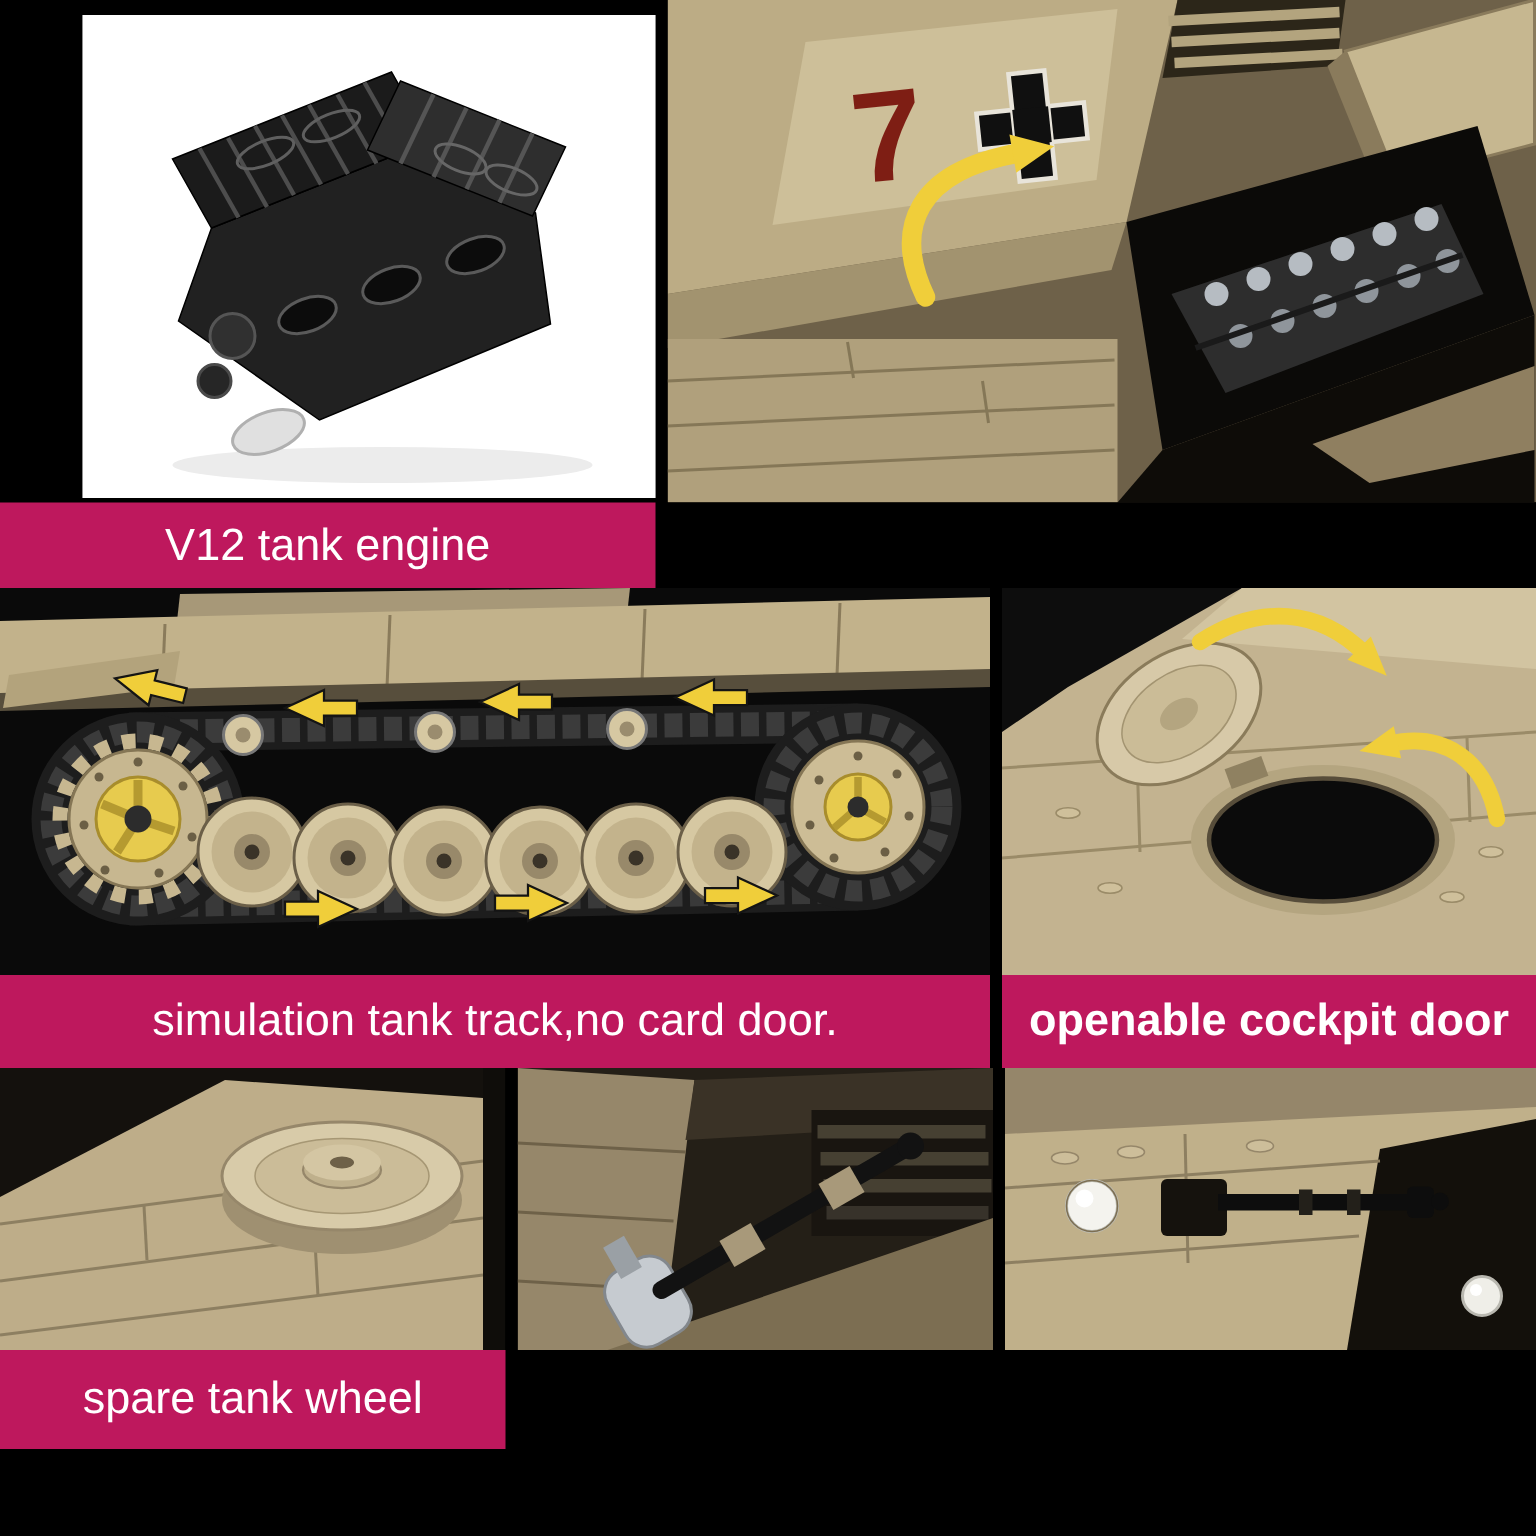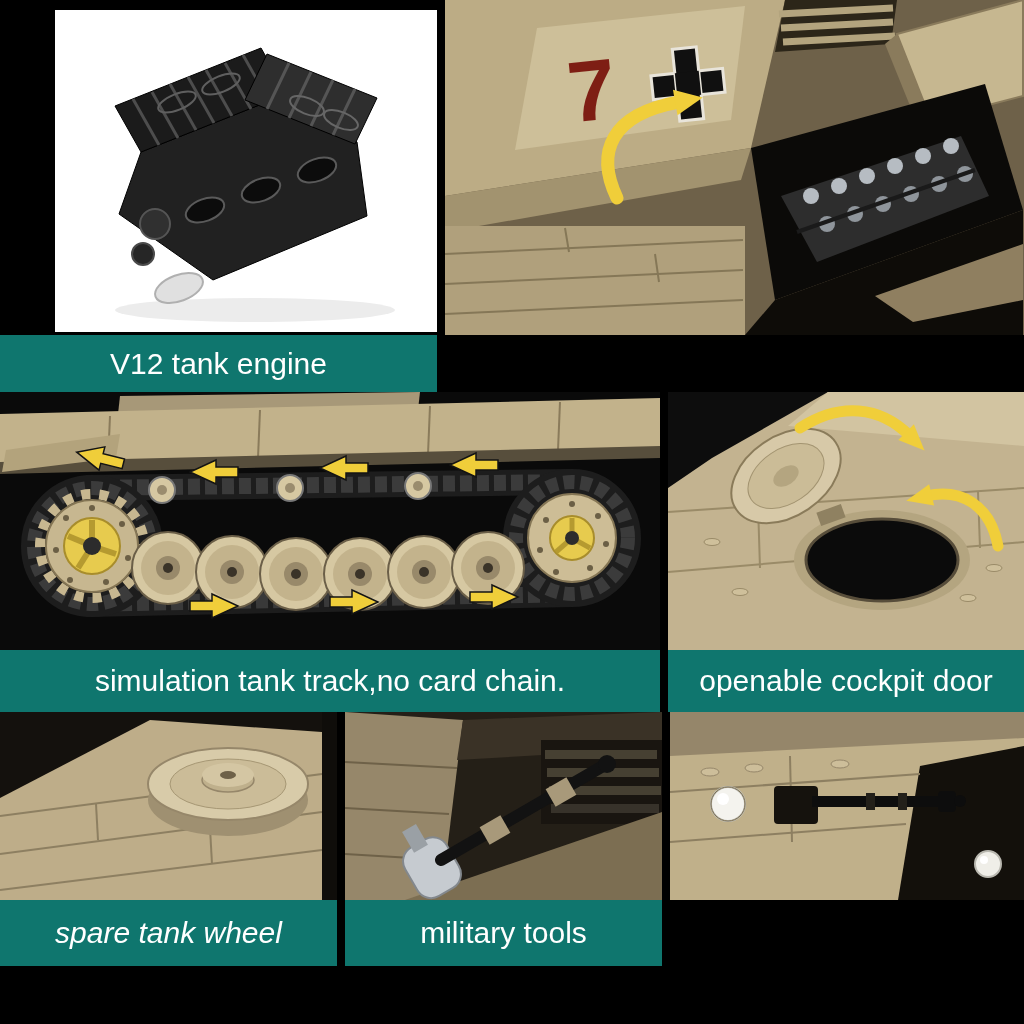--- a/index.html
+++ b/index.html
@@ -1,35 +1,35 @@
 <!DOCTYPE html>
 <html><head>
 <meta charset="utf-8">
 <style>
   html,body{margin:0;padding:0;background:#000;}
   .stage{position:relative;width:1024px;height:1024px;background:#000;overflow:hidden;
          font-family:"Liberation Sans",sans-serif;}
   .panel{position:absolute;overflow:hidden;background:#000;}
   .panel svg{display:block;width:100%;height:100%;}
   .caption{position:absolute;display:flex;align-items:center;justify-content:center;
-           color:#fff;font-size:30px;white-space:nowrap;background:#0f766e;}
+           color:#fff;font-size:30px;white-space:nowrap;background:#be185d;}
   
   .p-engine{left:55px;top:10px;width:382px;height:322px;background:#fff;}
   .p-hood{left:445px;top:0;width:579px;height:335px;}
   .p-track{left:0;top:392px;width:660px;height:258px;}
   .p-cockpit{left:668px;top:392px;width:356px;height:258px;}
   .p-wheel{left:0;top:712px;width:337px;height:188px;}
   .p-tools{left:345px;top:712px;width:317px;height:188px;}
   .p-gun{left:670px;top:712px;width:354px;height:188px;}
   
   .c-engine{left:0;top:335px;width:437px;height:57px;}
   .c-hood{left:445px;top:335px;width:579px;height:57px;}
   .c-track{left:0;top:650px;width:660px;height:62px;}
-  .c-cockpit{left:668px;top:650px;width:356px;height:62px;}
-  .c-wheel{left:0;top:900px;width:337px;height:66px;font-style:italic;}
+  .c-cockpit{left:668px;top:650px;width:356px;height:62px;font-weight:bold;}
+  .c-wheel{left:0;top:900px;width:337px;height:66px;}
   .c-tools{left:345px;top:900px;width:317px;height:66px;}
   .c-gun{left:670px;top:900px;width:354px;height:66px;}
 </style>
 </head>
 <body>
 
 <div class="stage">
 
   <figure class="panel p-engine" style="margin:0">
     <svg viewBox="0 0 382 322">
@@ -375,18 +375,17 @@
       </g>
 
       <g>
         <circle cx="318" cy="152" r="13" fill="#efeee8" stroke="#b9b8b0" stroke-width="2"></circle>
         <circle cx="314" cy="148" r="4" fill="#ffffff"></circle>
       </g>
     </svg>
   </figure>
 
   <div class="caption c-engine">V12 tank engine</div>
-  <div class="caption c-track">simulation tank track,no card chain.</div>
+  <div class="caption c-track">simulation tank track,no card door.</div>
   <div class="caption c-cockpit">openable cockpit door</div>
   <div class="caption c-wheel">spare tank wheel</div>
-  <div class="caption c-tools">military tools</div>
 
 </div>
 
 </body></html>

